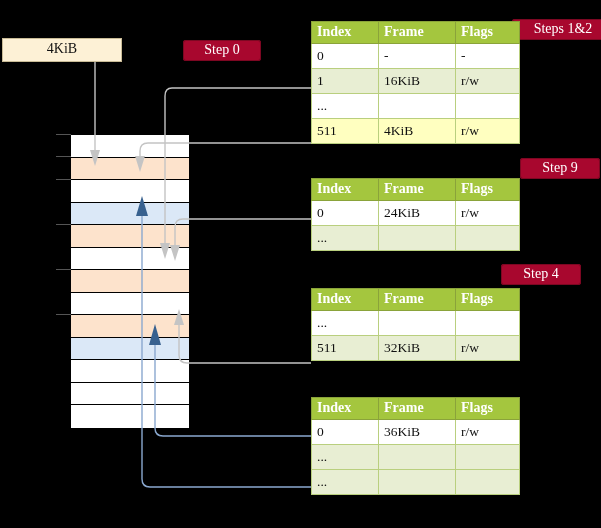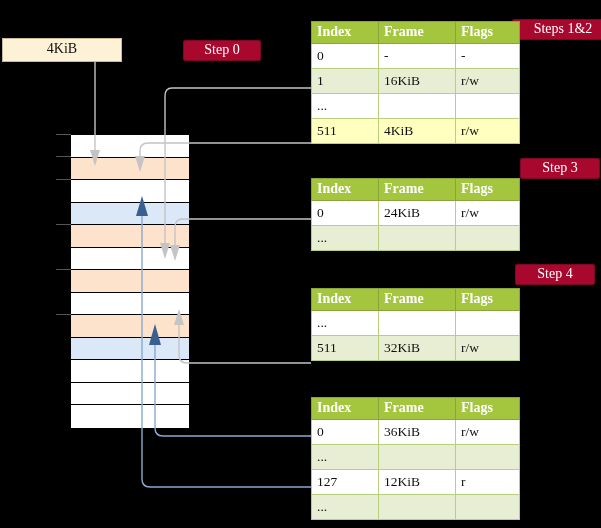--- a/index.html
+++ b/index.html
@@ -150,22 +150,22 @@
 
     <path class="w-blue" d="M 311 487 L 150 487 Q 142 487 142 479 L 142 215"></path>
     <polygon class="a-blue" points="142,196 136,216 148,216"></polygon>
   </svg>
 
   <div id="srcbox" class="srcbox" style="left: 2px; top: 38px; width: 118px; height: 22px;">4KiB</div>
 
   <div id="badges">
       <div class="badge" style="left: 183px; top: 40px; width: 60px;">Step 0</div>
       <div class="badge" style="left: 512px; top: 19px; width: 84px;">Steps 1&amp;2</div>
-      <div class="badge" style="left: 520px; top: 158px; width: 62px;">Step 3</div>
-      <div class="badge" style="left: 515px; top: 264px; width: 62px;">Step 4</div>
+      <div class="badge" style="left: 520px; top: 158px; width: 62px;">Step 9</div>
+      <div class="badge" style="left: 501px; top: 264px; width: 62px;">Step 4</div>
     </div>
 
   <div id="tables">
       <table class="ptable" style="left: 311px; top: 21px;">
         <thead>
           <tr>
             <th class="c-idx">Index</th>
             <th class="c-frm">Frame</th>
             <th class="c-flg">Flags</th>
           </tr>
@@ -247,25 +247,20 @@
           <tr class="odd">
             <td class="c-idx">0</td>
             <td class="c-frm">36KiB</td>
             <td class="c-flg">r/w</td>
           </tr>
           <tr class="even">
             <td class="c-idx">...</td>
             <td class="c-frm"></td>
             <td class="c-flg"></td>
           </tr>
-          <tr class="odd">
-            <td class="c-idx">127</td>
-            <td class="c-frm">12KiB</td>
-            <td class="c-flg">r</td>
-          </tr>
           <tr class="even">
             <td class="c-idx">...</td>
             <td class="c-frm"></td>
             <td class="c-flg"></td>
           </tr>
         </tbody>
       </table>
     </div>
 
 </div>

